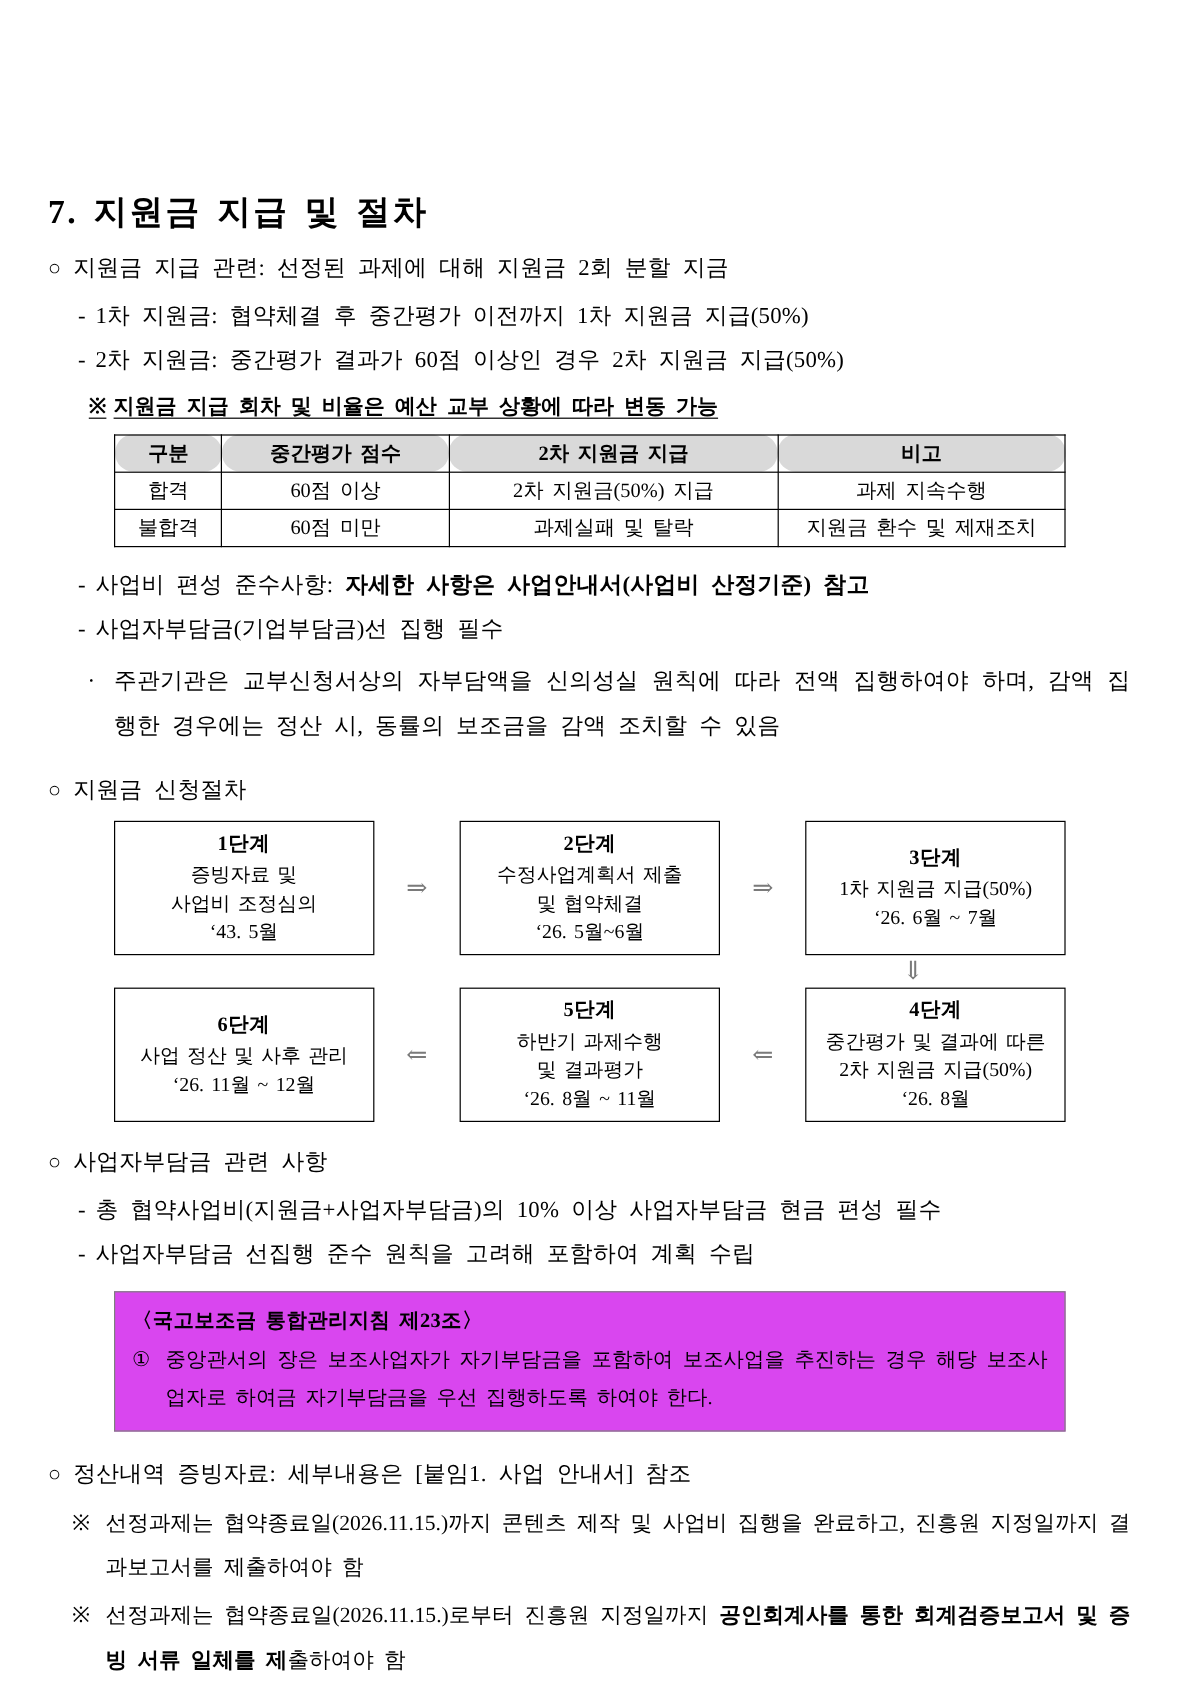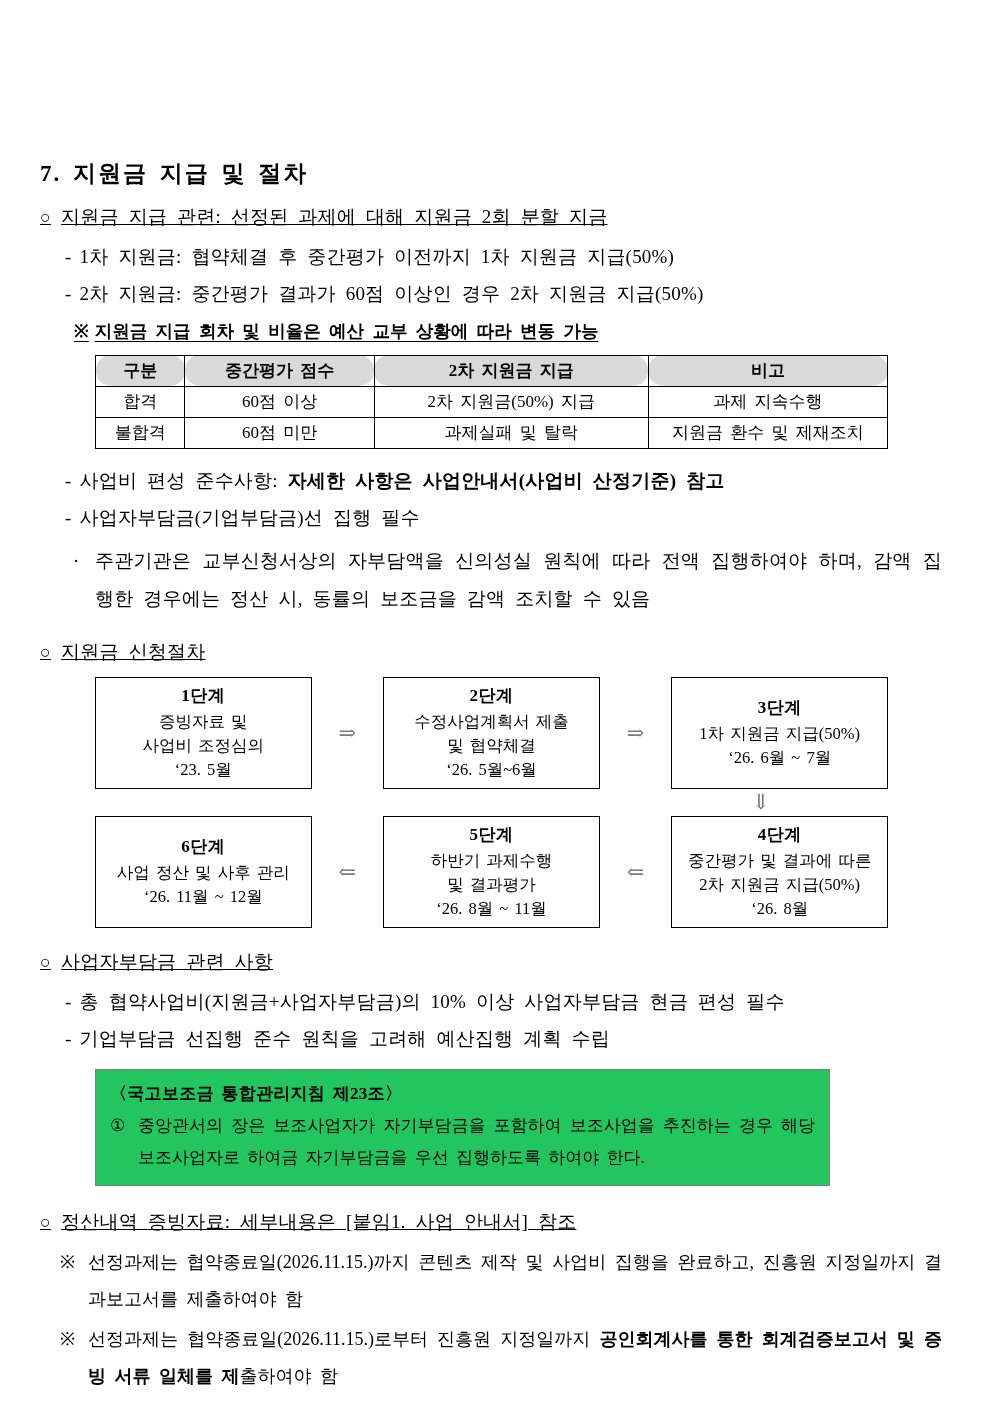--- a/index.html
+++ b/index.html
@@ -9,28 +9,28 @@
     font-family: "Liberation Serif", "DejaVu Serif", serif;
     color: #000;
     position: relative;
     overflow: hidden;
   }
   .page {
     padding: 158px 50px 0 40px;
     width: 992px;
   }
   .doc-title {
-    font-size: 23px;
+    font-size: 28px;
     font-weight: bold;
     letter-spacing: 2px;
     word-spacing: 4px;
     margin-bottom: 14px;
   }
   .line { font-size: 19px; line-height: 1.45; word-spacing: 5px; letter-spacing: 0.2px; }
-  .h-circle { margin: 4px 0 12px 0; text-decoration: underline; }
+  .h-circle { margin: 4px 0 12px 0; }
   .h-circle .marker { margin-right: 10px; font-size: 18px; }
   .dash-item { padding-left: 25px; margin-bottom: 10px; }
   .dash-item .marker { margin-right: 8px; }
   .note-line {
     padding-left: 34px;
     font-size: 17.5px;
     font-weight: bold;
     margin: 2px 0 12px 0;
     word-spacing: 4px;
   }
@@ -74,22 +74,22 @@
   .flow-box .step-title { font-size: 17px; font-weight: bold; margin-bottom: 3px; letter-spacing: 0.5px; }
   .flow-box .step-line { font-size: 16.5px; line-height: 24px; word-spacing: 2px; }
   .flow-arrow {
     flex: 1; display: flex; align-items: center; justify-content: center;
     color: #7a7a7a; font-size: 21px;
   }
   .flow-vgap { height: 27px; padding-left: 657px; color: #7a7a7a; font-size: 21px; line-height: 27px; }
 
   .gray-box {
     margin: 0 0 20px 55px;
-    width: 735px;
-    background: #22c55e;
+    width: 793px;
+    background: #d946ef;
     border: 1px solid #7f7f7f;
     padding: 9px 14px 11px 14px;
     font-size: 17px;
   }
   .gray-box .gb-title { font-weight: bold; line-height: 1.8; word-spacing: 3px; letter-spacing: 0.3px; }
   .gray-box .gb-body {
     position: relative; padding-left: 28px;
     line-height: 1.9; text-align: justify; word-spacing: 3px;
   }
   .gray-box .gb-body .marker { position: absolute; left: 0; top: 0; }
@@ -170,21 +170,21 @@
   <div class="line h-circle">
     <span class="marker">○</span><span>지원금 신청절차</span>
   </div>
 
   <div class="flow">
     <div class="flow-row">
       <div class="flow-box">
         <div class="step-title">1단계</div>
         <div class="step-line">증빙자료 및</div>
         <div class="step-line">사업비 조정심의</div>
-        <div class="step-line">‘23. 5월</div>
+        <div class="step-line">‘43. 5월</div>
       </div>
       <div class="flow-arrow">⇒</div>
       <div class="flow-box">
         <div class="step-title">2단계</div>
         <div class="step-line">수정사업계획서 제출</div>
         <div class="step-line">및 협약체결</div>
         <div class="step-line">‘26. 5월~6월</div>
       </div>
       <div class="flow-arrow">⇒</div>
       <div class="flow-box">
@@ -219,21 +219,21 @@
     </div>
   </div>
 
   <div class="line h-circle" style="margin-top:20px;">
     <span class="marker">○</span><span>사업자부담금 관련 사항</span>
   </div>
   <div class="line dash-item">
     <span class="marker">-</span><span>총 협약사업비(지원금+사업자부담금)의 10% 이상 사업자부담금 현금 편성 필수</span>
   </div>
   <div class="line dash-item" style="margin-bottom:16px;">
-    <span class="marker">-</span><span>기업부담금 선집행 준수 원칙을 고려해 예산집행 계획 수립</span>
+    <span class="marker">-</span><span>사업자부담금 선집행 준수 원칙을 고려해 포함하여 계획 수립</span>
   </div>
 
   <div class="gray-box">
     <div class="gb-title">〈국고보조금 통합관리지침 제23조〉</div>
     <div class="gb-body">
       <span class="marker">①</span><span>중앙관서의 장은 보조사업자가 자기부담금을 포함하여 보조사업을 추진하는 경우 해당 보조사업자로 하여금 자기부담금을 우선 집행하도록 하여야 한다.</span>
     </div>
   </div>
 
   <div class="line h-circle" style="margin-top:22px; margin-bottom:8px;">

